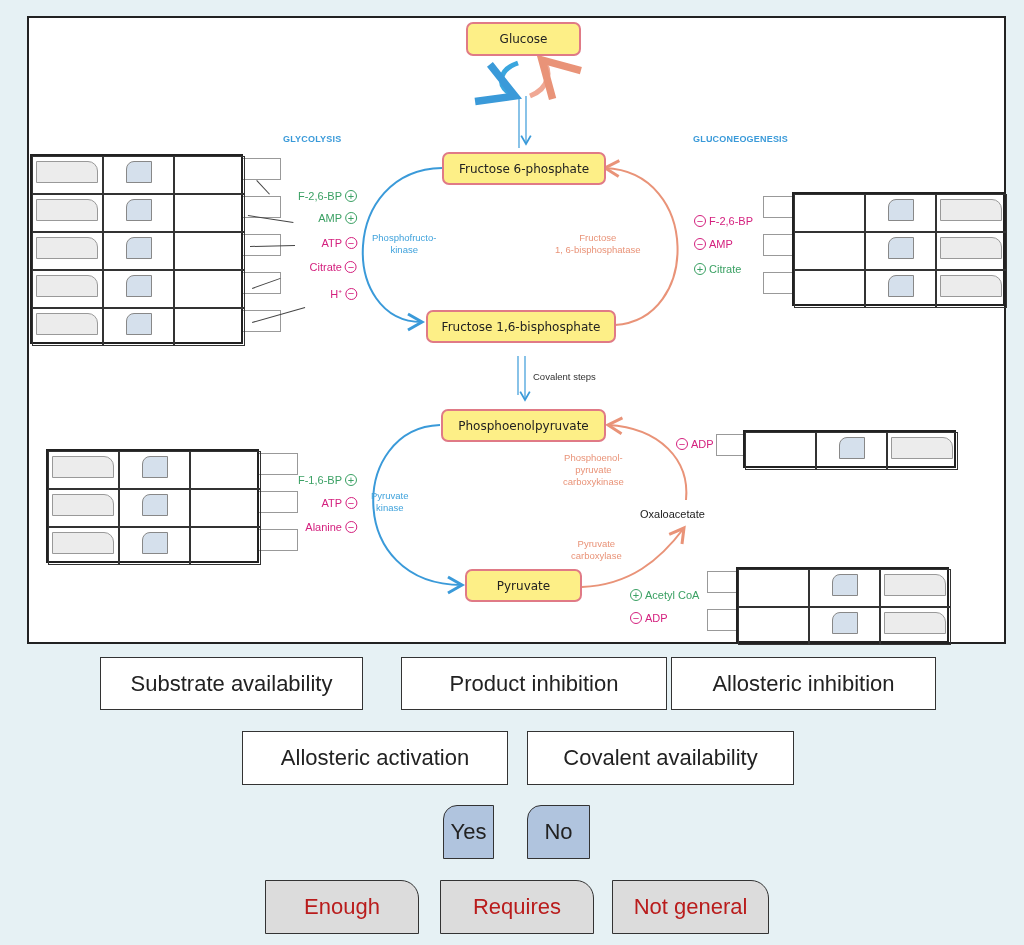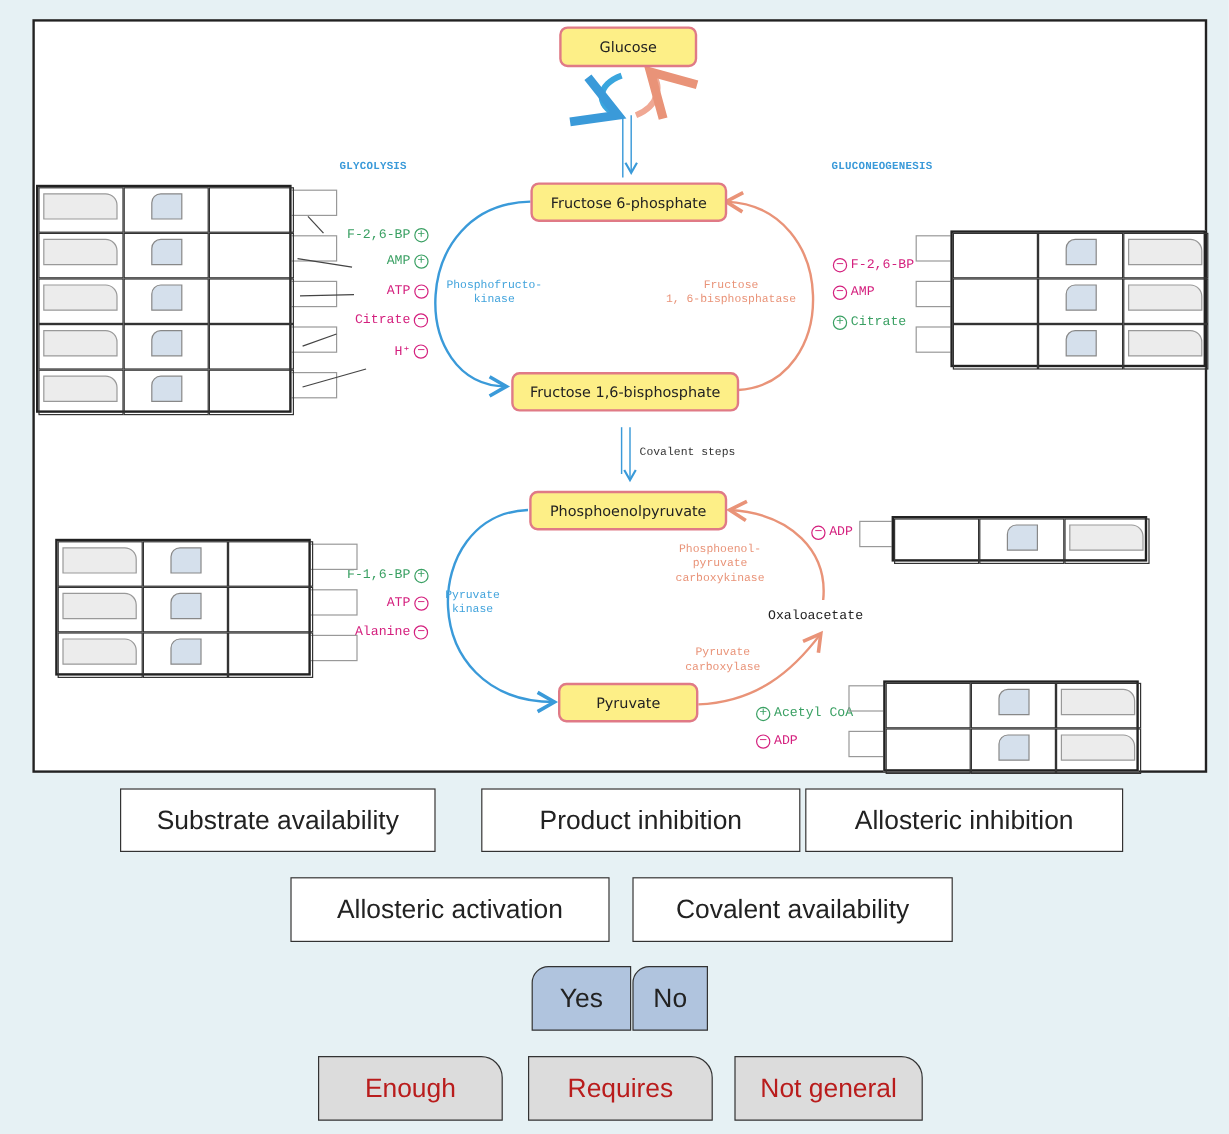--- a/index.html
+++ b/index.html
@@ -1,20 +1,20 @@
 <!DOCTYPE html>
 <html><head>
 <meta charset="utf-8">
 <style>
   html,body{margin:0;padding:0;}
   body{width:1024px;height:945px;background:#e6f1f4;position:relative;overflow:hidden;font-family:"Liberation Sans",sans-serif;}
   #panel{position:absolute;left:27px;top:16px;width:979px;height:628px;background:#fff;border:2px solid #222;box-sizing:border-box;}
   #diagram{position:absolute;left:0;top:0;width:1024px;height:945px;pointer-events:none;}
   .node{position:absolute;background:#fdef87;border:2px solid #e07a86;border-radius:7px;box-sizing:border-box;font-family:"DejaVu Sans",sans-serif;font-size:12px;color:#222;display:flex;align-items:center;justify-content:center;white-space:nowrap;}
-  .lbl{position:absolute;font-family:Liberation Mono, monospace;white-space:nowrap;}
+  .lbl{position:absolute;font-family:Liberation Sans, sans-serif;white-space:nowrap;}
   .head{font-size:9px;font-weight:bold;color:#3a9ad9;letter-spacing:0.2px;}
   .enz-blue{font-size:9.5px;color:#41a3dc;text-align:center;line-height:12px;}
   .enz-red{font-size:9.5px;color:#e99378;text-align:center;line-height:12px;}
   .eff{font-size:11px;display:flex;align-items:center;gap:3px;}
   .green{color:#3aa063;}
   .pink{color:#d4207e;}
   .sign{display:inline-flex;width:12px;height:12px;border-radius:50%;border:1.4px solid currentColor;align-items:center;justify-content:center;font-size:11px;line-height:1;box-sizing:border-box;}
   .dark{font-size:11px;color:#222;}
   .plain{font-size:9.5px;color:#333;}
   
@@ -276,18 +276,18 @@
     <div class="connector" style="left: 252px; top: 288px; width: 29.7321px; transform: rotate(-0.343024rad);"></div>
     <div class="connector" style="left: 252px; top: 322px; width: 55.0818px; transform: rotate(-0.275806rad);"></div>
   </div>
 
 <div id="bank">
   <div class="opt" style="left:100px;top:657px;width:263px;height:53px;text-align:center;">Substrate availability</div>
   <div class="opt" style="left:401px;top:657px;width:266px;height:53px;">Product inhibition</div>
   <div class="opt" style="left:671px;top:657px;width:265px;height:53px;">Allosteric inhibition</div>
   <div class="opt" style="left:242px;top:731px;width:266px;height:54px;">Allosteric activation</div>
   <div class="opt" style="left:527px;top:731px;width:267px;height:54px;">Covalent availability</div>
-  <div class="yn" style="left:443px;top:805px;width:83px;height:54px;">Yes</div>
+  <div class="yn" style="left:443px;top:805px;width:51px;height:54px;">Yes</div>
   <div class="yn" style="left:527px;top:805px;width:63px;height:54px;">No</div>
   <div class="gr" style="left:265px;top:880px;width:154px;height:54px;">Enough</div>
   <div class="gr" style="left:440px;top:880px;width:154px;height:54px;">Requires</div>
   <div class="gr" style="left:612px;top:880px;width:157px;height:54px;">Not general</div>
 </div>
 
 </body></html>

